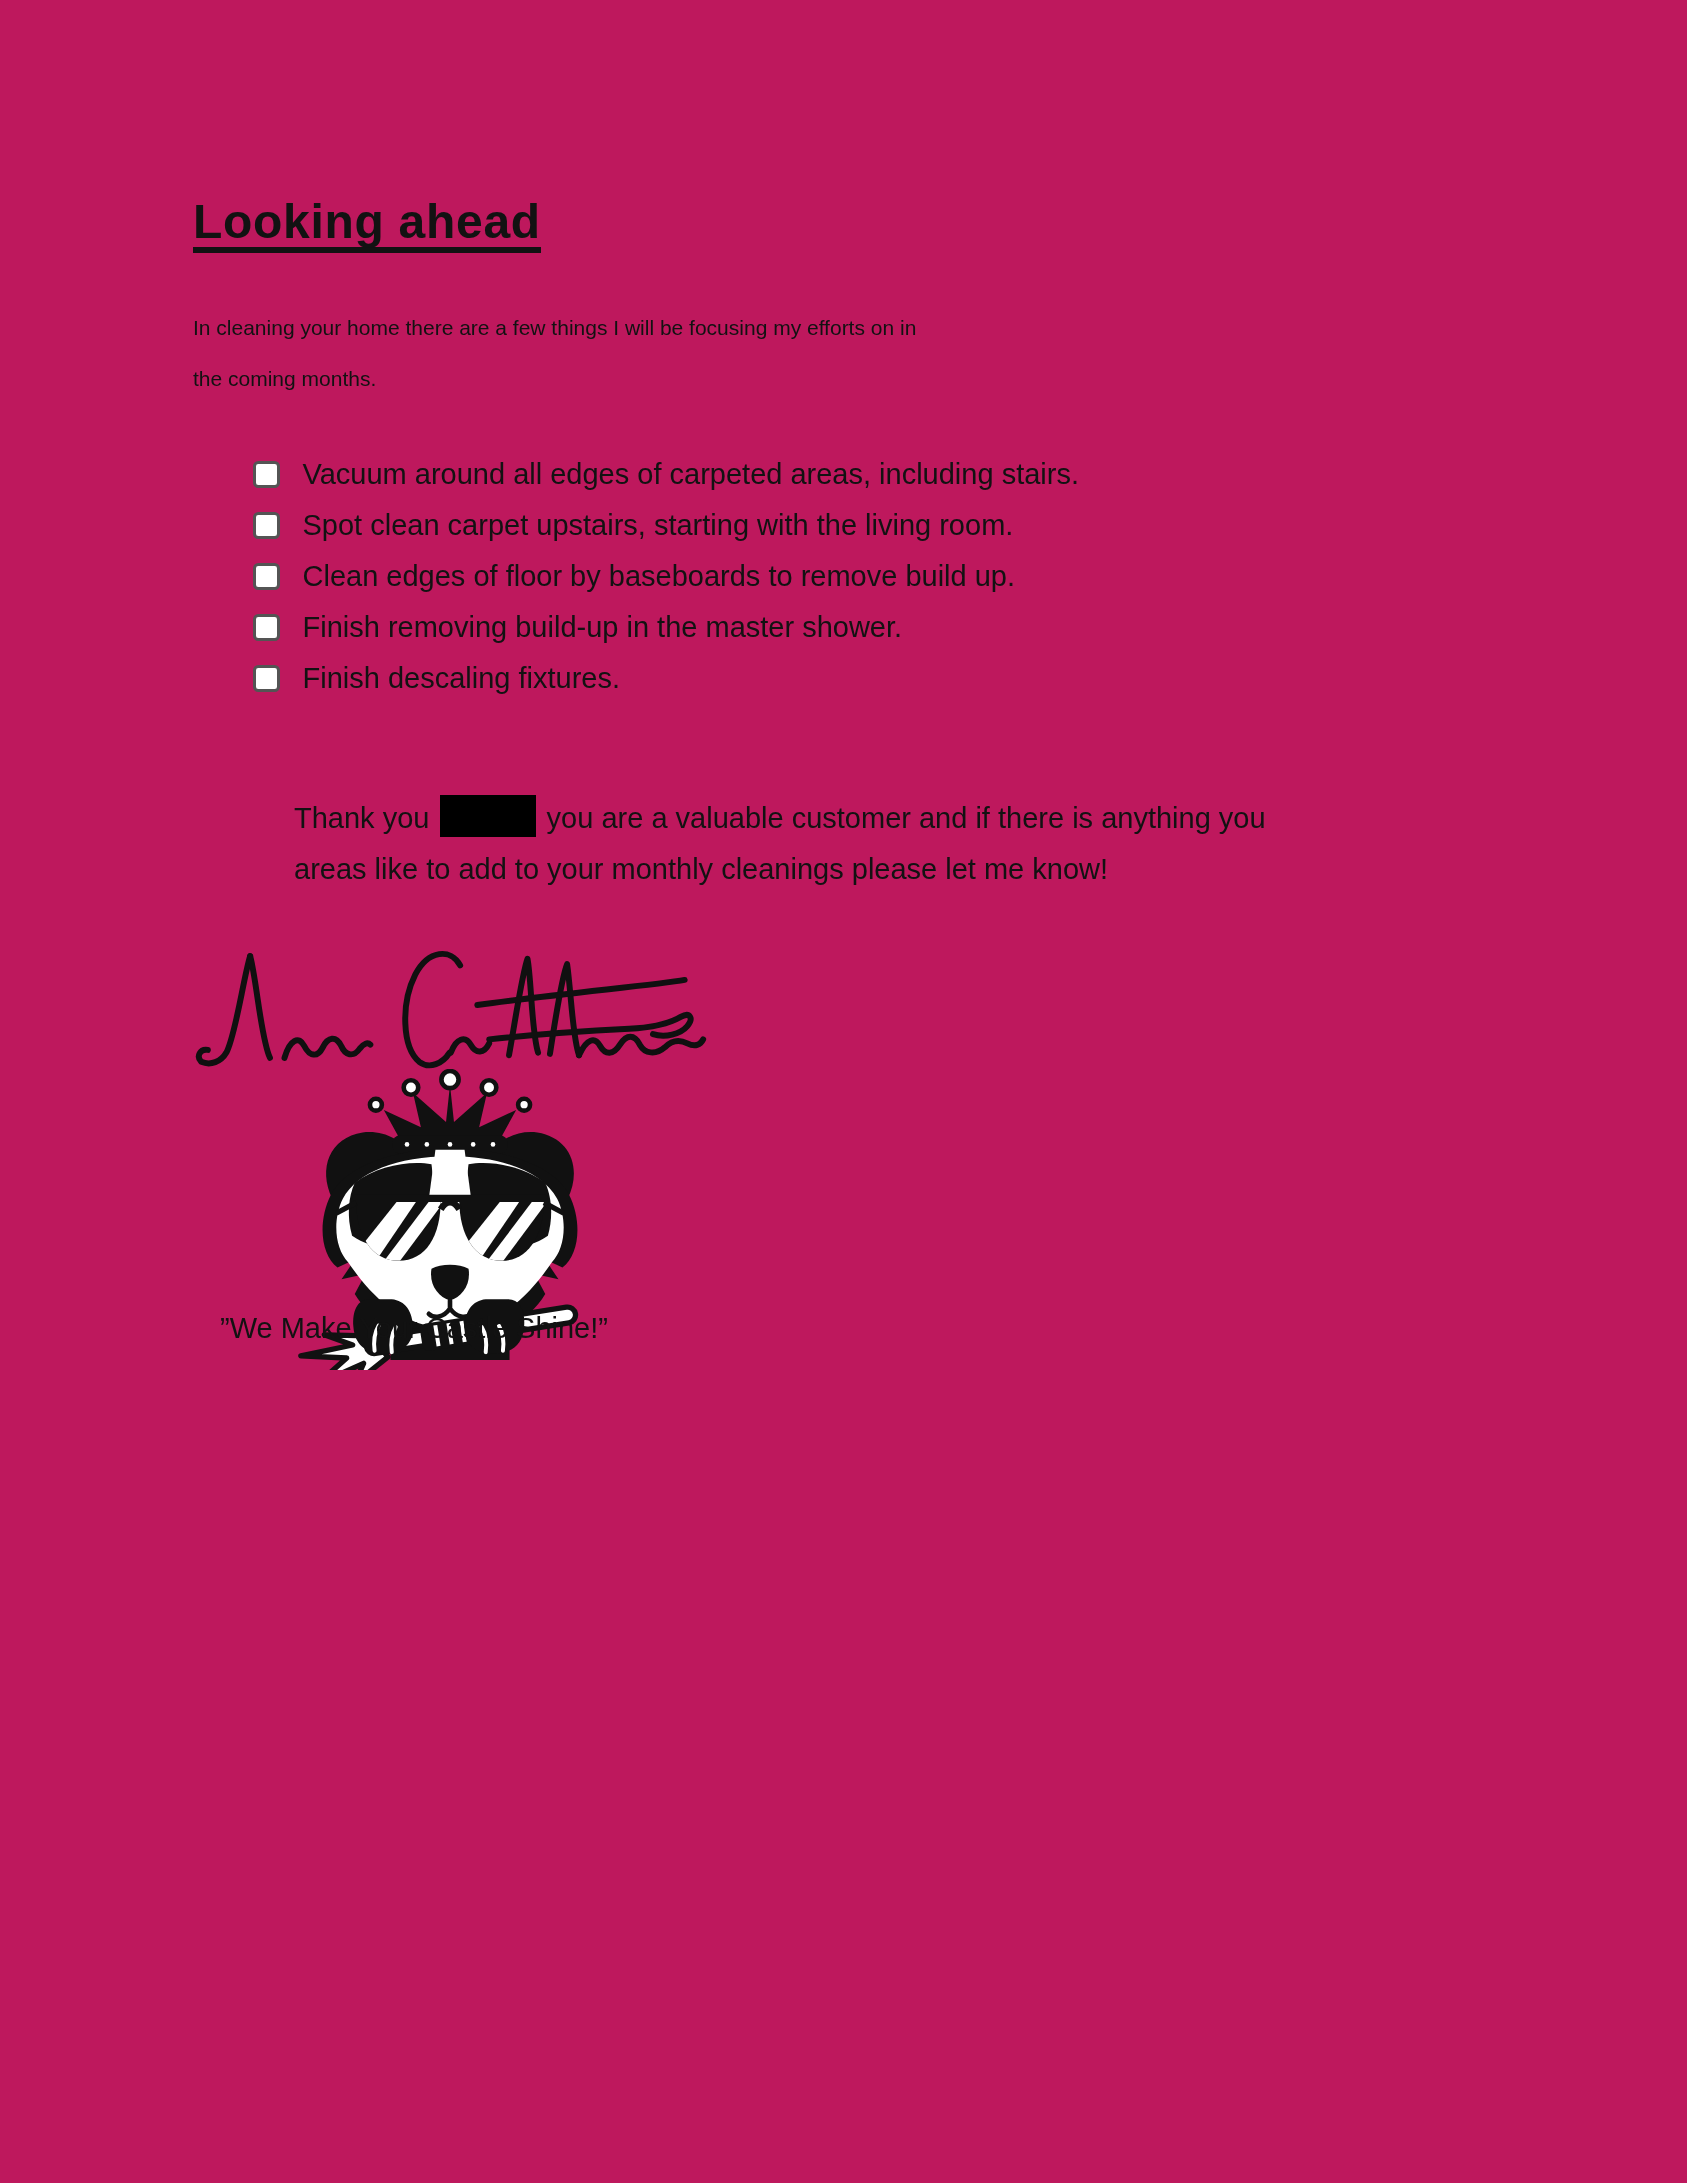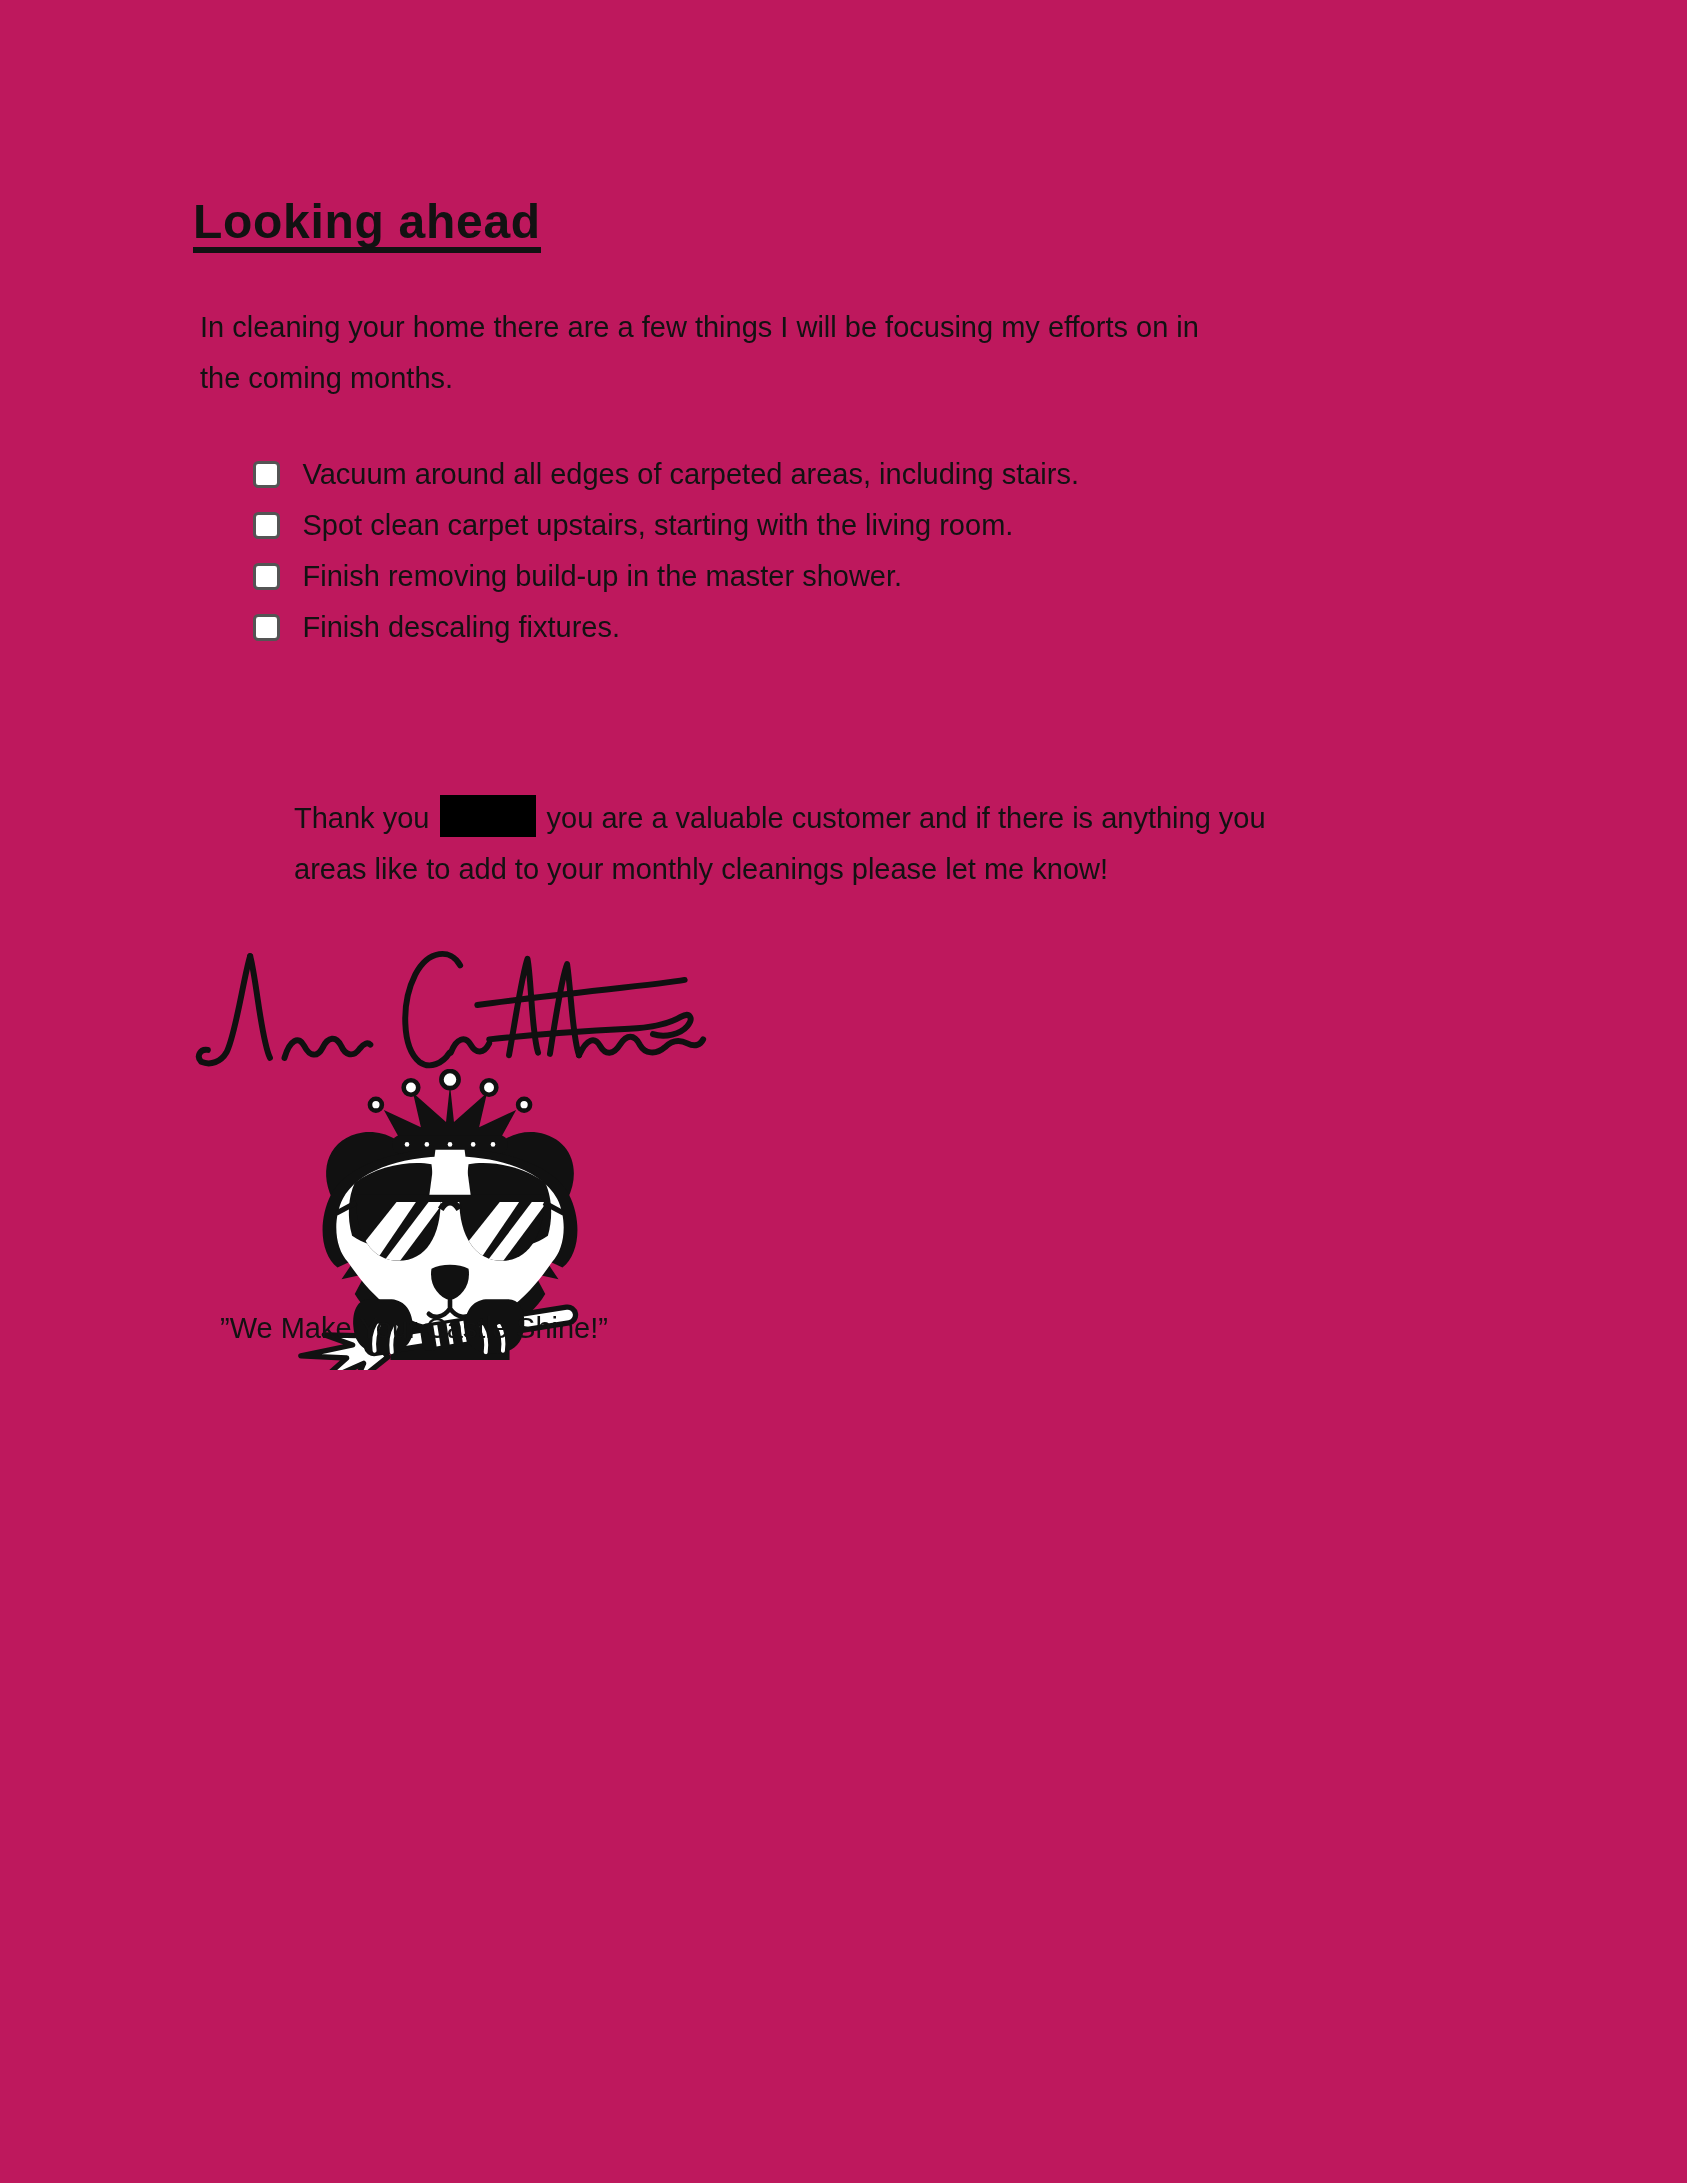--- a/index.html
+++ b/index.html
@@ -16,21 +16,21 @@
     font-size:48px;font-weight:bold;line-height:1;
     letter-spacing:0.7px;
   }
   .heading .underlined{
     display:inline-block;
     border-bottom:6.6px solid #121212;
     padding-bottom:0.7px;
   }
   .intro{
     position:absolute;left:193px;top:302px;
-    font-size:29px;line-height:51px;margin-left:7px;
+    font-size:21px;line-height:51px;
   }
   .block-line{display:block;white-space:nowrap;}
   .checklist{
     position:absolute;left:253px;top:449px;
     font-size:29px;
   }
   .check-item{
     display:flex;align-items:center;
     height:51px;gap:23px;
   }
@@ -73,20 +73,24 @@
   </div>
 
   <div class="checklist">
     <div class="check-item">
       <span class="checkbox"></span>
       <span class="check-label">Vacuum around all edges of carpeted areas, including stairs.</span>
     </div>
     <div class="check-item">
       <span class="checkbox"></span>
       <span class="check-label">Spot clean carpet upstairs, starting with the living room.</span>
+    </div>
+    <div class="check-item">
+      <span class="checkbox"></span>
+      <span class="check-label">Clean edges of floor by baseboards to remove build up.</span>
     </div>
     <div class="check-item">
       <span class="checkbox"></span>
       <span class="check-label">Finish removing build-up in the master shower.</span>
     </div>
     <div class="check-item">
       <span class="checkbox"></span>
       <span class="check-label">Finish descaling fixtures.</span>
     </div>
   </div>

